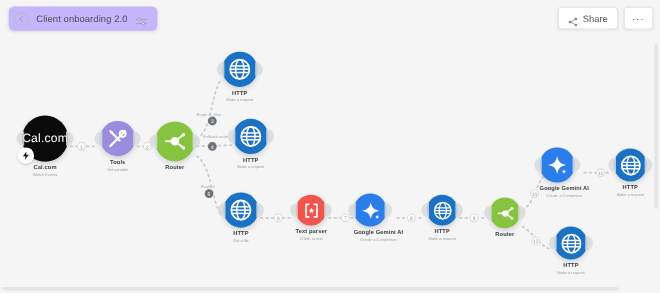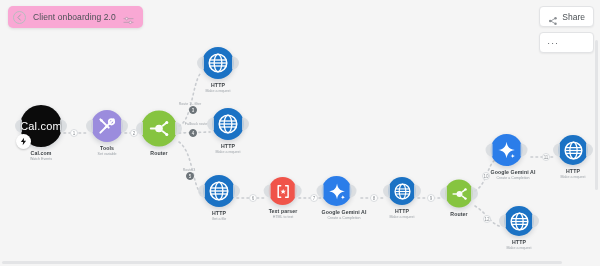--- a/index.html
+++ b/index.html
@@ -12,38 +12,38 @@
   #app { position: relative; width: 600px; height: 266px; background: #f5f5f5; }
 
   
   .topbar {
     position: absolute; top: 0; left: 0; width: 600px; height: 34px;
     z-index: 40; pointer-events: none;
   }
   .title-pill {
     position: absolute; left: 8px; top: 6px; height: 22px;
     display: flex; align-items: center; gap: 7px;
-    background: #f9a8d4; border-radius: 5px;
+    background: #c4b5fd; border-radius: 5px;
     padding: 0 9px 0 5px;
     box-shadow: 0 1px 3px rgba(0,0,0,.10);
     pointer-events: auto;
   }
   .back-circle {
     width: 13px; height: 13px; border-radius: 50%;
     border: 1px solid #b9bcc0; display: flex; align-items: center;
     justify-content: center; flex: 0 0 auto;
   }
   .back-circle svg { display: block; }
   .scenario-title {
     font-size: 8.5px; color: #4b5055; white-space: nowrap;
     letter-spacing: .1px;
   }
   .sliders-icon { width: 11px; height: 11px; flex: 0 0 auto; opacity: .55; }
 
-  .topright { position: absolute; right: 6px; top: 6px; display: flex; gap: 5px; pointer-events: auto; flex-direction: column; }
+  .topright { position: absolute; right: 6px; top: 6px; display: flex; gap: 5px; pointer-events: auto; }
   .btn {
     height: 21px; background: #fff; border: 1px solid #e2e3e5; border-radius: 4px;
     display: flex; align-items: center; gap: 4px; padding: 0 8px;
     box-shadow: 0 1px 2px rgba(0,0,0,.06); cursor: pointer;
   }
   .btn-label { font-size: 8.5px; color: #4b5055; white-space: nowrap; }
   .btn-icon { width: 10px; height: 10px; opacity: .7; }
   .btn-more { padding: 0 7px; letter-spacing: 1px; color: #7b8085; font-size: 10px; }
 
   

